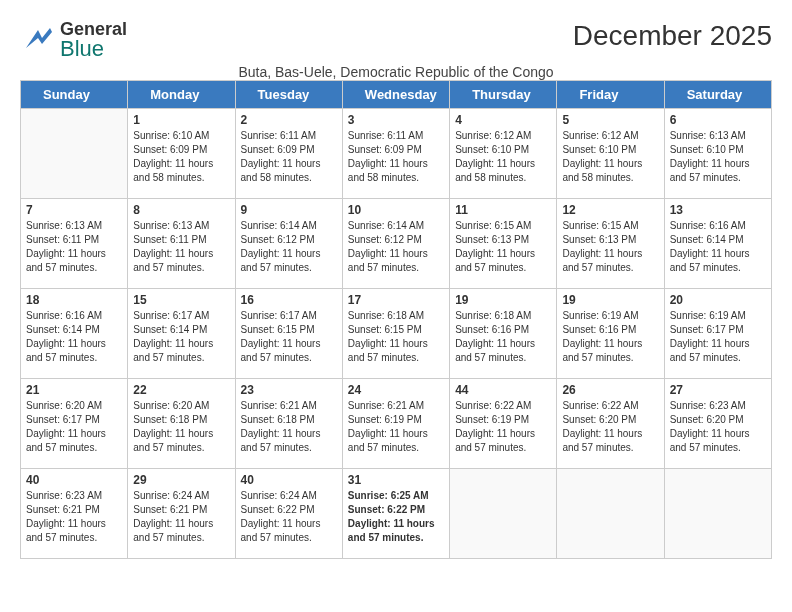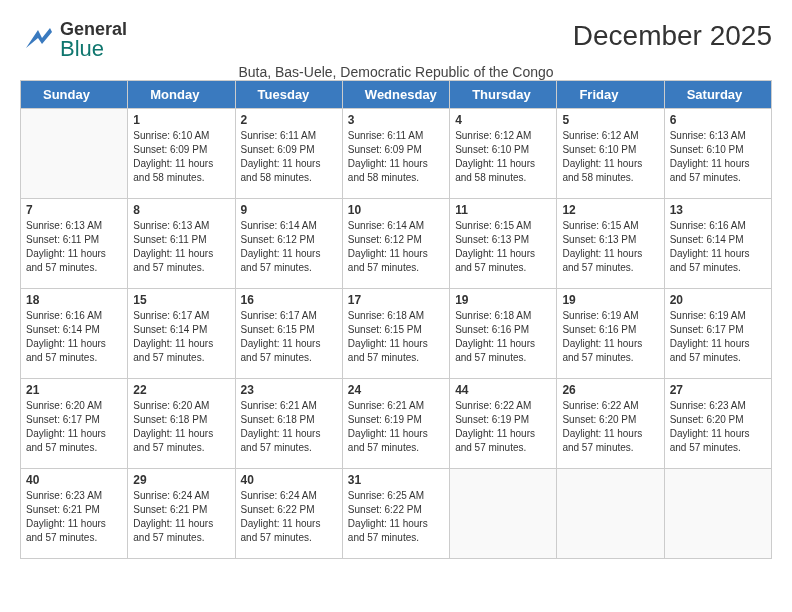--- a/index.html
+++ b/index.html
@@ -318,21 +318,21 @@
         </td>
         <td>
           <span class="day-num">40</span>
           <div class="day-info" style="white-space: pre-line;">Sunrise: 6:24 AM
 Sunset: 6:22 PM
 Daylight: 11 hours
 and 57 minutes.</div>
         </td>
         <td>
           <span class="day-num">31</span>
-          <div class="day-info" style="white-space: pre-line;">Sunrise: 6:25 AM
+          <div class="day-info" style="white-space: pre-line; font-weight: bold;">Sunrise: 6:25 AM
 Sunset: 6:22 PM
 Daylight: 11 hours
 and 57 minutes.</div>
         </td>
         <td class="empty-cell"></td>
         <td class="empty-cell"></td>
         <td class="empty-cell"></td>
       </tr>
     </tbody>
 </table>

